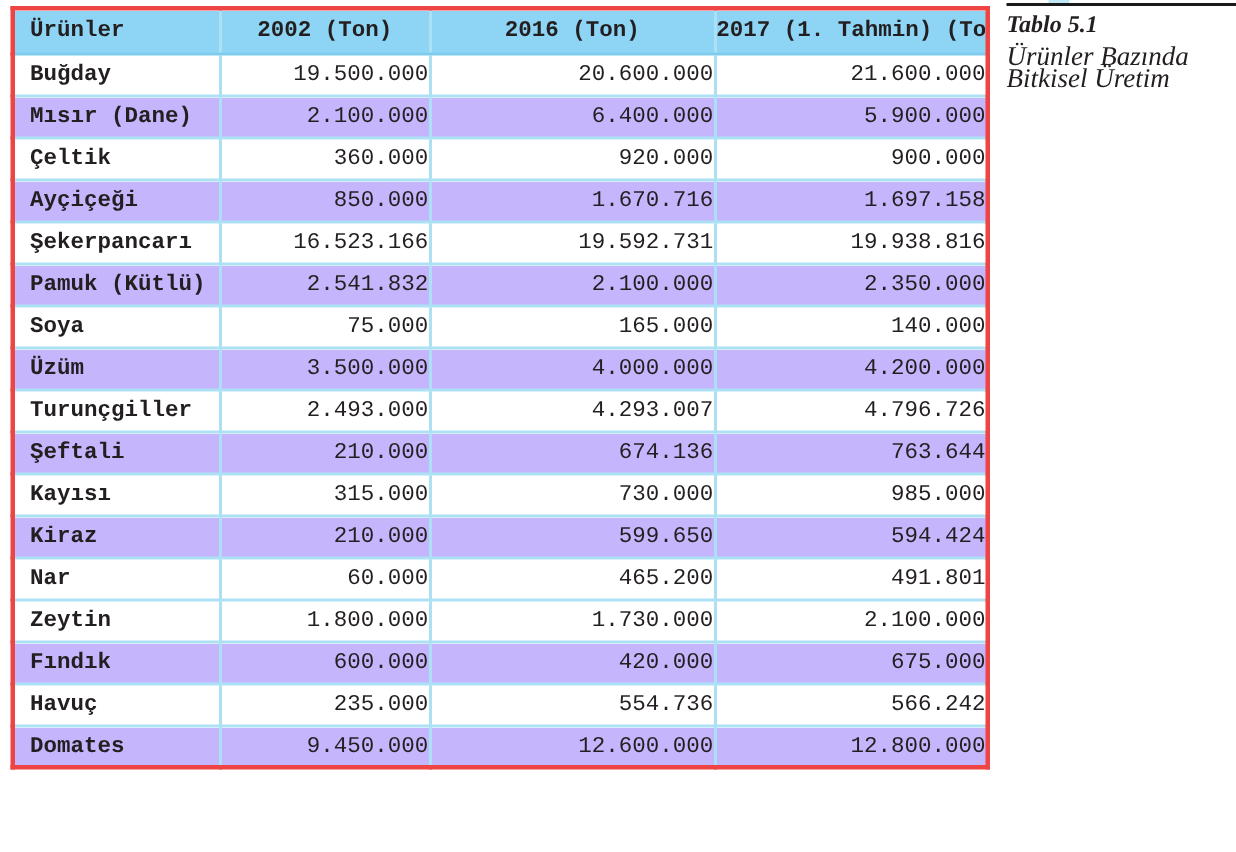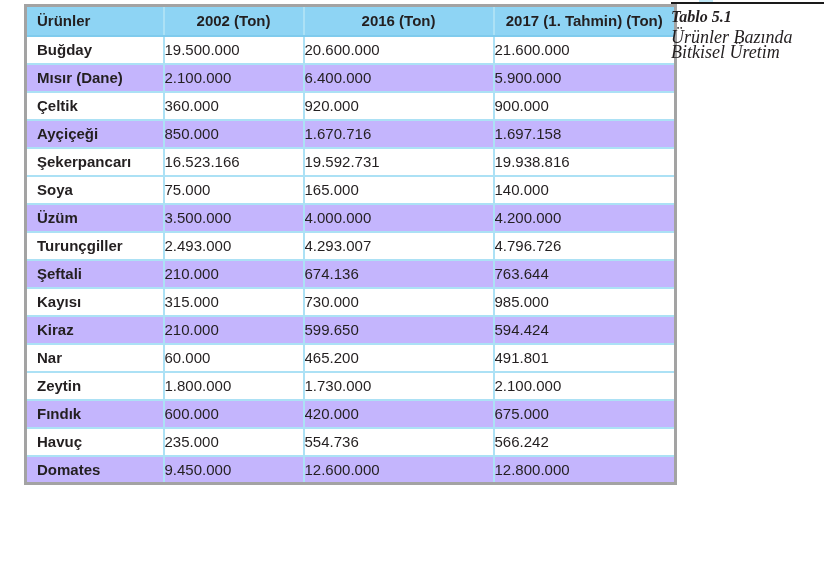--- a/index.html
+++ b/index.html
@@ -7,25 +7,26 @@
     width: 824px; height: 568px;
     background: #ffffff;
     font-family: "Liberation Sans", sans-serif;
     color: #231f20;
     overflow: hidden;
   }
   .page { position: relative; width: 824px; height: 568px; }
 
   
   .prod-table {
-    position: absolute; left: 24px; top: 4px;
+    position: absolute; left: 7px; top: 4px;
     width: 650px;
     border-collapse: collapse;
     table-layout: fixed;
-    border: 3px solid #a3a3a3;
+    border: 3px solid #ef4444;
+    font-family: Liberation Mono, monospace;
   }
   .prod-table col.c1 { width: 138px; }
   .prod-table col.c2 { width: 140px; }
   .prod-table col.c3 { width: 190px; }
   .prod-table col.c4 { width: 182px; }
 
   .prod-table th, .prod-table td {
     border: 2px solid #ace1f5;
     font-size: 15px;
     padding: 0;
@@ -39,21 +40,21 @@
     background: #8ed4f4;
     font-weight: bold;
     border-bottom: 2px solid #7fcbed;
   }
   .prod-table thead th.first,
   .prod-table td.product {
     text-align: left;
     padding-left: 10px;
     font-weight: bold;
   }
-  .prod-table td.num { text-align: left; font-weight: normal; }
+  .prod-table td.num { text-align: right; font-weight: normal; }
   .prod-table tbody tr.stripe td { background: #e4f4fc; }
   .prod-table tbody tr td { background: #ffffff; }
   .prod-table tbody tr.stripe td { background: #c4b5fd; }
 
   
   .caption {
     position: absolute; left: 671px; top: 2px;
     width: 153px;
     font-family: "Liberation Serif", serif;
   }
@@ -126,20 +127,26 @@
           <td class="num">850.000</td>
           <td class="num">1.670.716</td>
           <td class="num">1.697.158</td>
         </tr>
         <tr>
           <td class="product">Şekerpancarı</td>
           <td class="num">16.523.166</td>
           <td class="num">19.592.731</td>
           <td class="num">19.938.816</td>
         </tr>
+        <tr class="stripe">
+          <td class="product">Pamuk (Kütlü)</td>
+          <td class="num">2.541.832</td>
+          <td class="num">2.100.000</td>
+          <td class="num">2.350.000</td>
+        </tr>
         <tr>
           <td class="product">Soya</td>
           <td class="num">75.000</td>
           <td class="num">165.000</td>
           <td class="num">140.000</td>
         </tr>
         <tr class="stripe">
           <td class="product">Üzüm</td>
           <td class="num">3.500.000</td>
           <td class="num">4.000.000</td>

